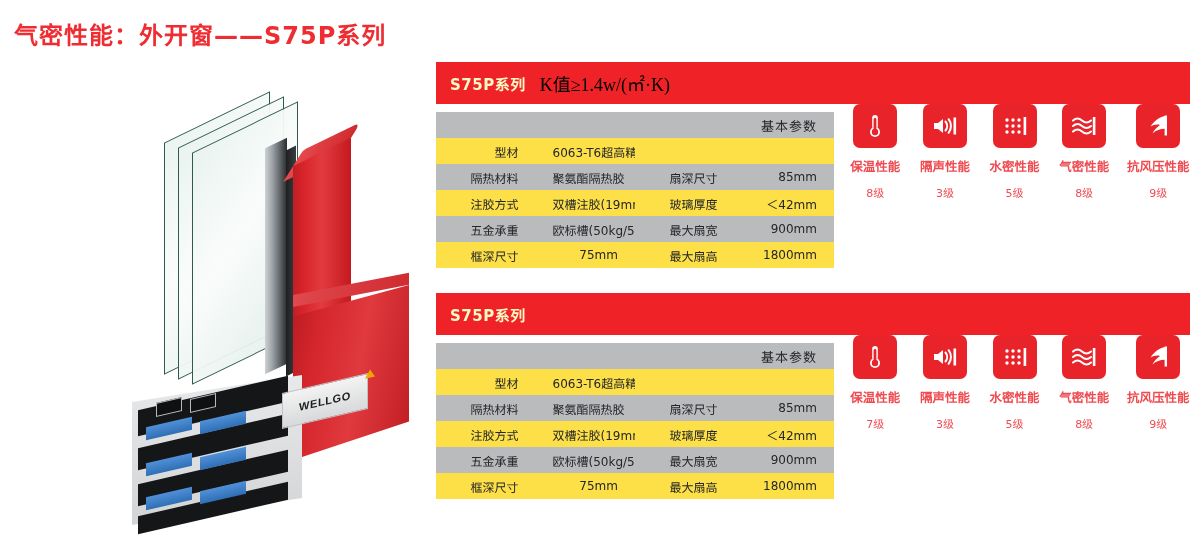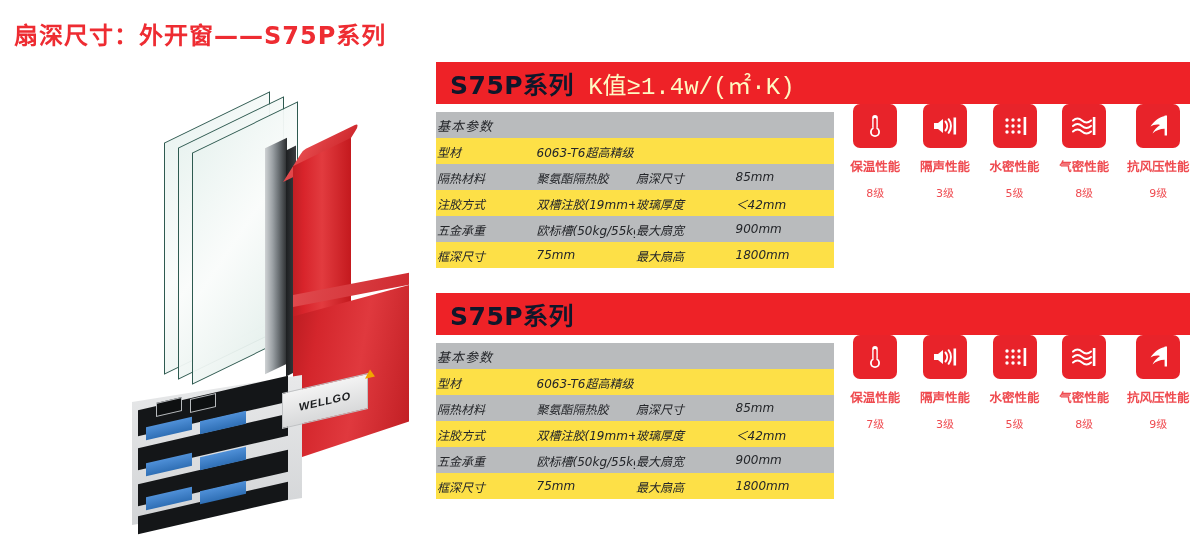--- a/index.html
+++ b/index.html
@@ -175,31 +175,31 @@
   .spec-header {
     width: 758px;
     height: 42px;
     background: #ee2227;
     display: flex;
     align-items: center;
     padding-left: 14px;
     box-sizing: border-box;
   }
   .spec-header .series {
-    color: #0f172a;
-    font-size: 25px;
+    color: #fef9c3;
+    font-size: 15px;
     font-weight: bold;
     letter-spacing: .5px;
     font-family: "DejaVu Sans", "Liberation Sans", sans-serif;
   }
   .spec-header .kvalue {
-    color: #fef9c3;
-    font-size: 24px;
+    color: #000000;
+    font-size: 18px;
     margin-left: 14px;
-    font-family: Liberation Mono, monospace;
+    font-family: Liberation Serif, serif;
   }
 
   .spec-body {
     position: relative;
     width: 758px;
   }
 
   
   .spec-table {
     position: absolute;
@@ -207,25 +207,24 @@
     top: 8px;
     width: 398px;
     border-collapse: collapse;
     table-layout: fixed;
     font-family: "DejaVu Sans", "Liberation Sans", sans-serif;
   }
   .spec-table td {
     height: 26px;
     font-size: 12px;
     color: #24262a;
-    text-align: left;
-    padding: 0 1px;
+    text-align: right;
+    padding: 0 17px;
     white-space: nowrap;
     overflow: hidden;
-    font-style: italic;
   }
   .spec-table tr.band td { background: #b9bbbd; }
   .spec-table tr.plain td { background: #fde047; }
   .spec-table td.k1 { width: 72px; }
   .spec-table td.v1 { width: 180px; }
   .spec-table td.k2 { width: 80px; }
   .spec-table td.v2 { width: 66px; }
   .spec-table td.head {
     background: #b9bbbd;
     font-size: 13px;
@@ -271,21 +270,21 @@
     margin-top: 9px;
     font-size: 11px;
     color: #ef4b50;
     font-family: "DejaVu Sans", "Liberation Sans", sans-serif;
   }
   .perf-item.wide { width: 72px; }
 </style>
 </head>
 <body>
 
-<div class="page-title">扇深尺寸：外开窗——S75P系列</div>
+<div class="page-title">气密性能：外开窗——S75P系列</div>
 
 <div class="product-figure">
   <div class="pf-stage">
     <div class="glass g1"></div>
     <div class="glass g2"></div>
     <div class="glass g3"></div>
     <div class="spacer-blk"></div>
     <div class="spacer-blk2"></div>
     <div class="frame-top"></div>
     <div class="frame-front"></div>

